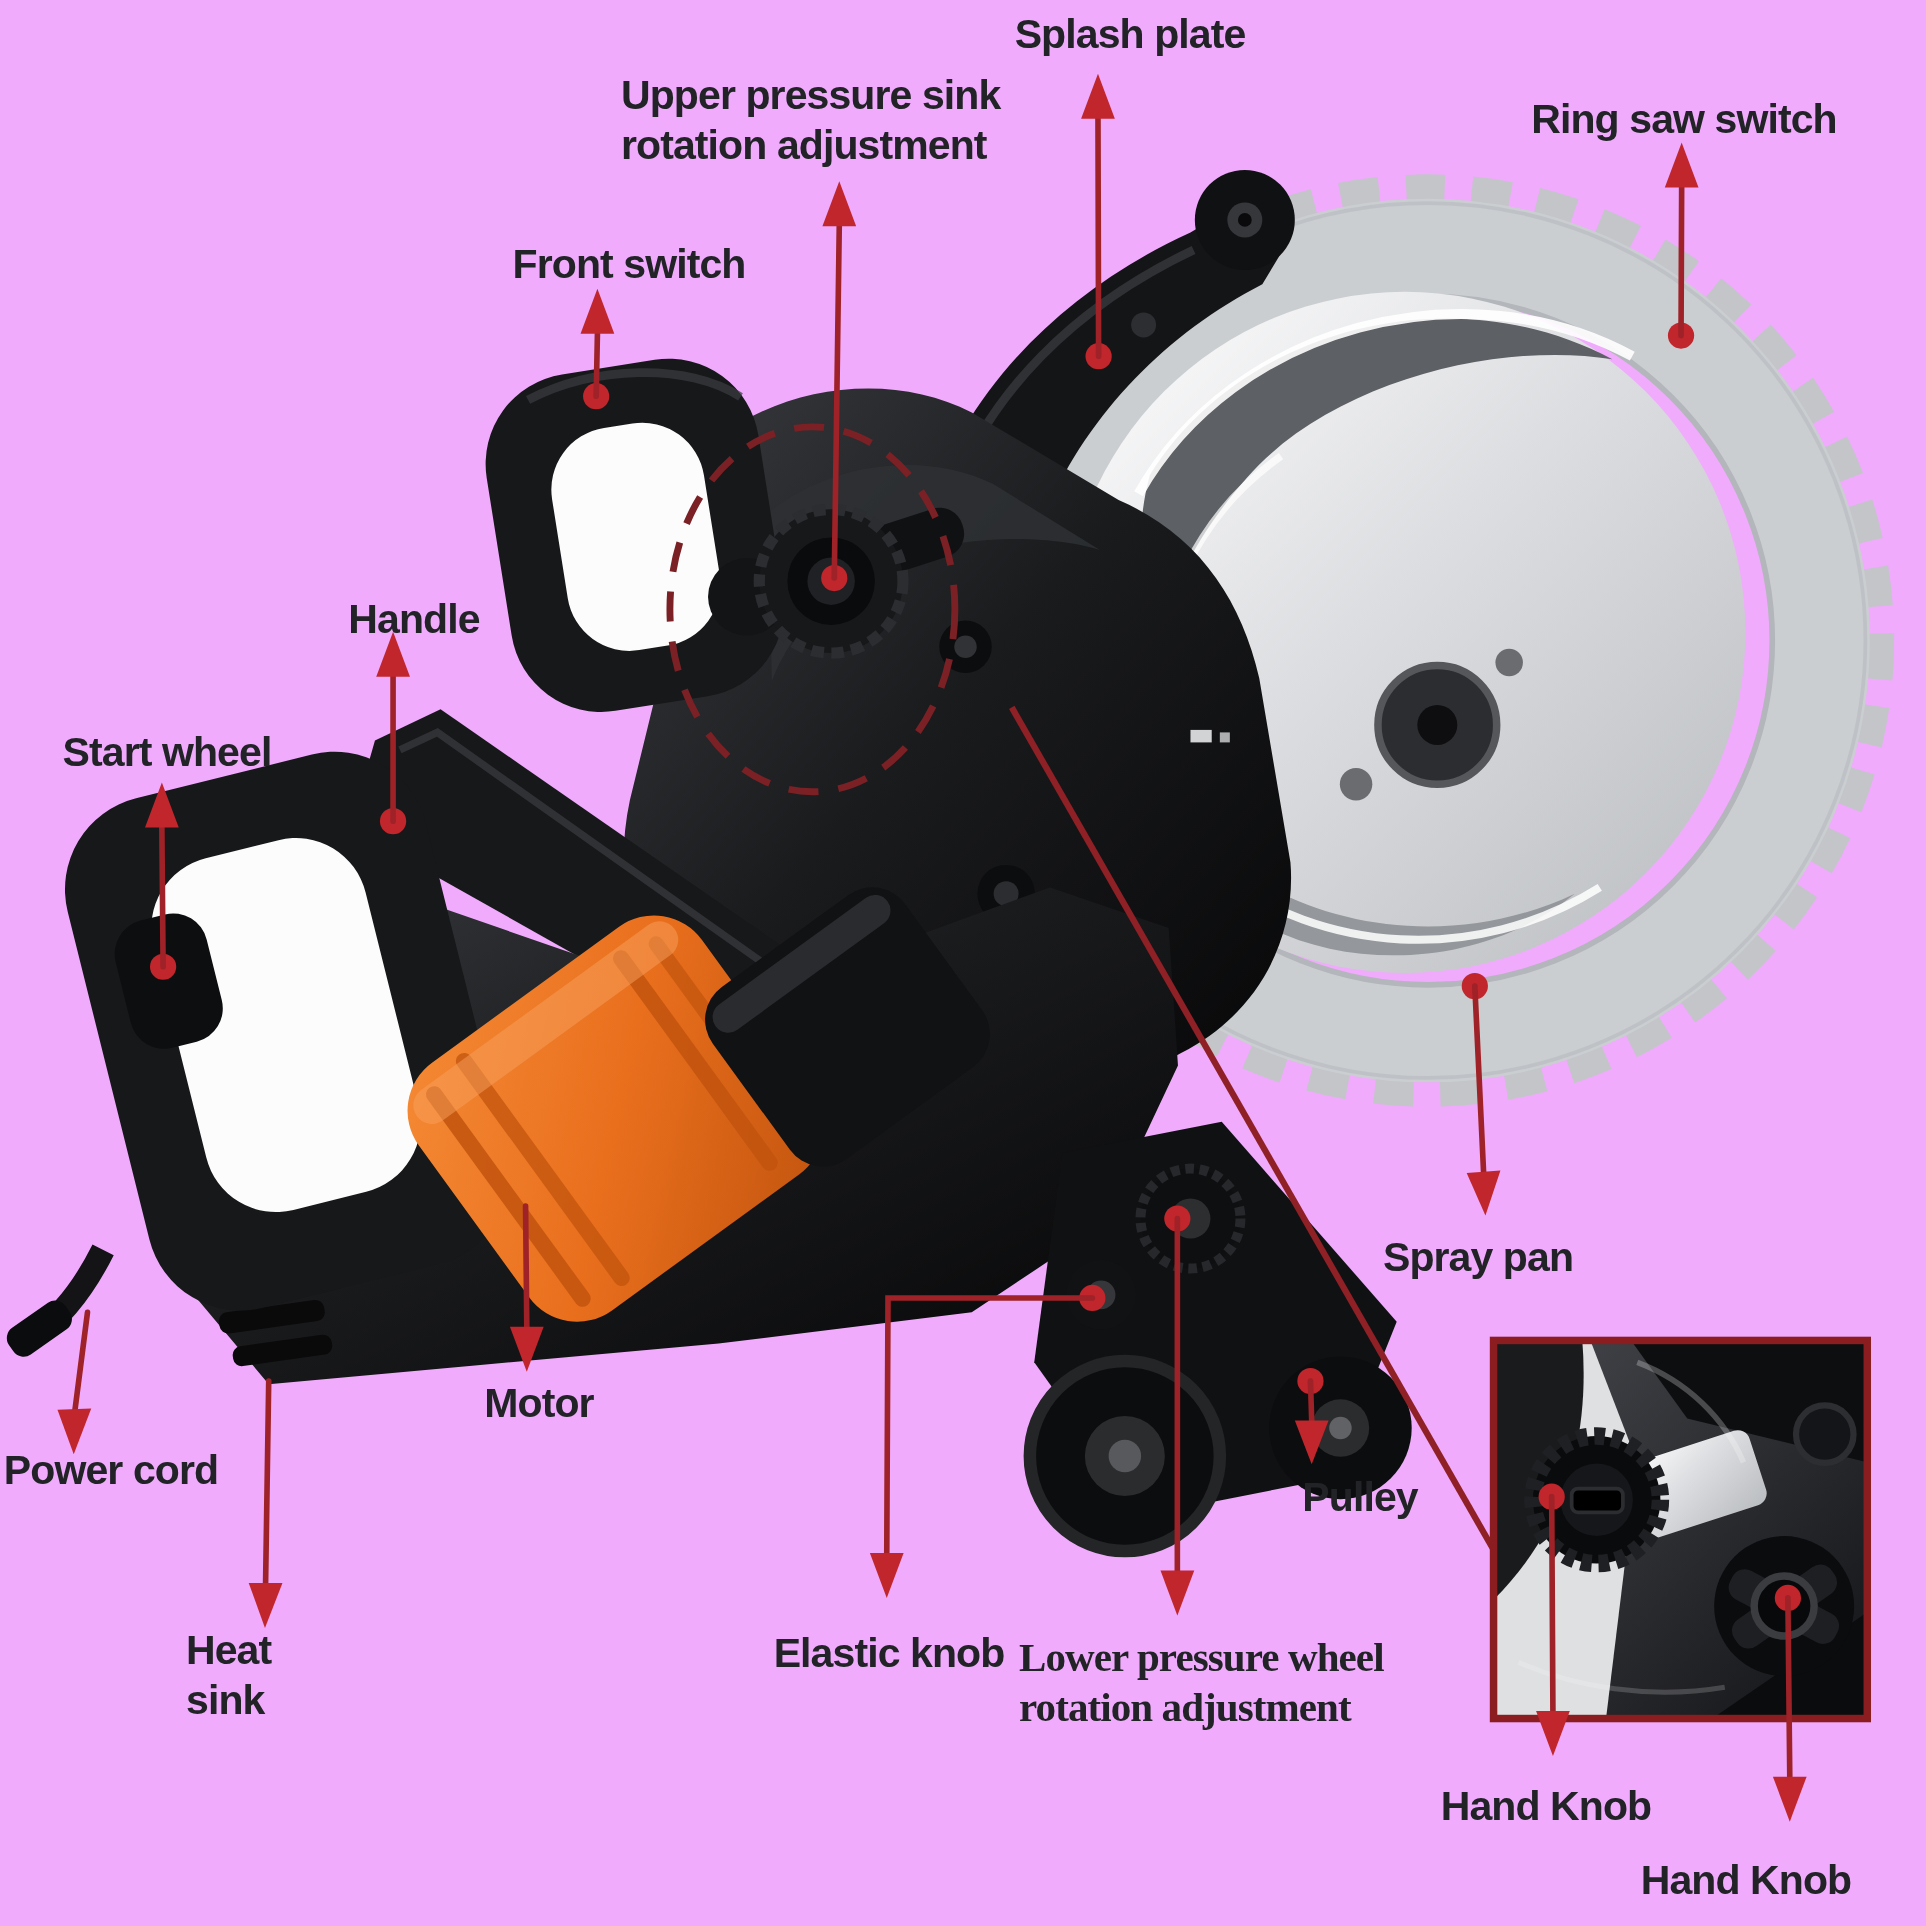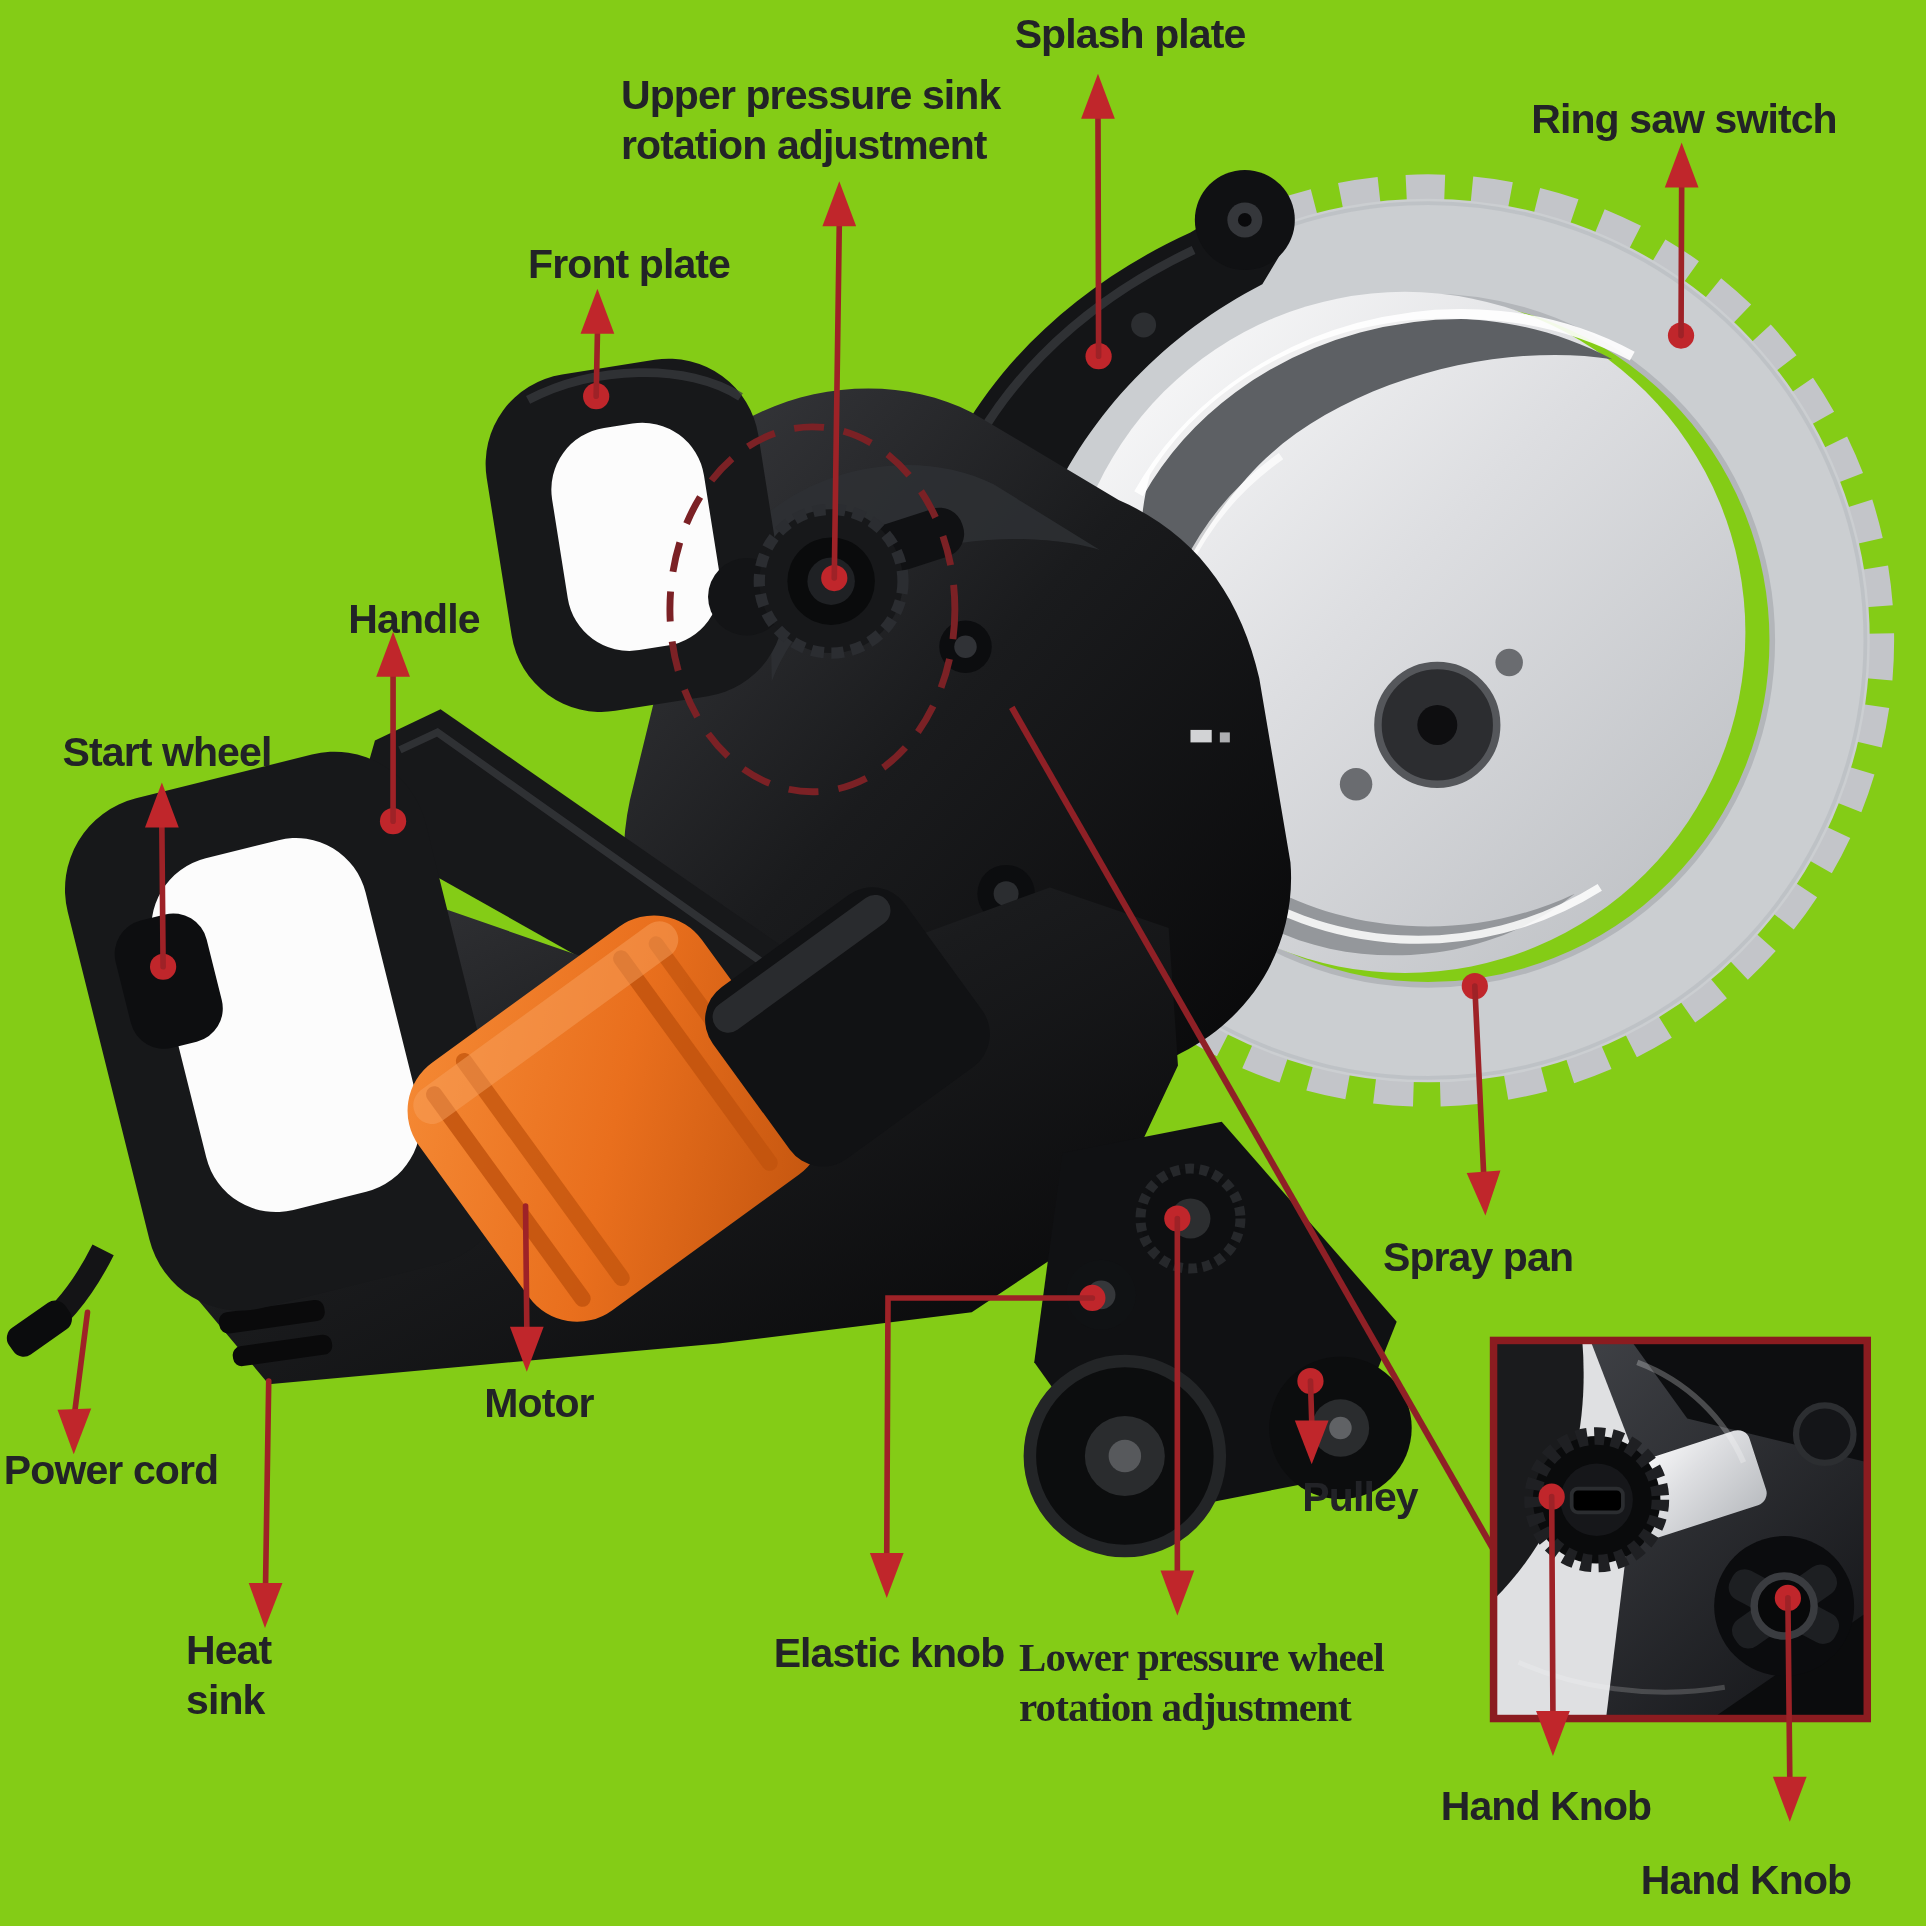--- a/index.html
+++ b/index.html
@@ -1,18 +1,18 @@
 <!DOCTYPE html>
 <html style="font-size:10px"><head>
 <meta charset="utf-8">
 <title>Ring Saw Parts Diagram</title>
 <style>
   html,body{margin:0;padding:0;background:#fcfcfc;}
   .canvas{
-    position:relative;width:1926px;height:1926px;background:#84cc16;overflow:hidden;
+    position:relative;width:1926px;height:1926px;background:#f0abfc;overflow:hidden;
     font-family:"Liberation Sans", sans-serif;
   }
   .canvas svg{position:absolute;left:0;top:0;}
   .lbl{
     position:absolute;
     font-weight:700;
     font-size:41px;
     letter-spacing:-0.9px;
     line-height:50px;
     color:#222327;
@@ -281,21 +281,21 @@
   </g>
 </svg>
 
 <div class="lbl center" style="left:1130px;top:9.4px;">Splash plate</div>
 
 <div class="lbl leftal" style="left:621px;top:70px;">
   <span>Upper pressure sink</span>
   <span>rotation adjustment</span>
 </div>
 
-<div class="lbl center" style="left:629px;top:239px;">Front plate</div>
+<div class="lbl center" style="left:629px;top:239px;">Front switch</div>
 <div class="lbl center" style="left:1684px;top:94px;">Ring saw switch</div>
 <div class="lbl center" style="left:414px;top:574px;margin-top:20px;">Handle</div>
 <div class="lbl center" style="left:167px;top:727px;">Start wheel</div>
 <div class="lbl center" style="left:111px;top:1445px;">Power cord</div>
 
 <div class="lbl leftal" style="left:186px;top:1625px;">
   <span>Heat</span>
   <span>sink</span>
 </div>
 

